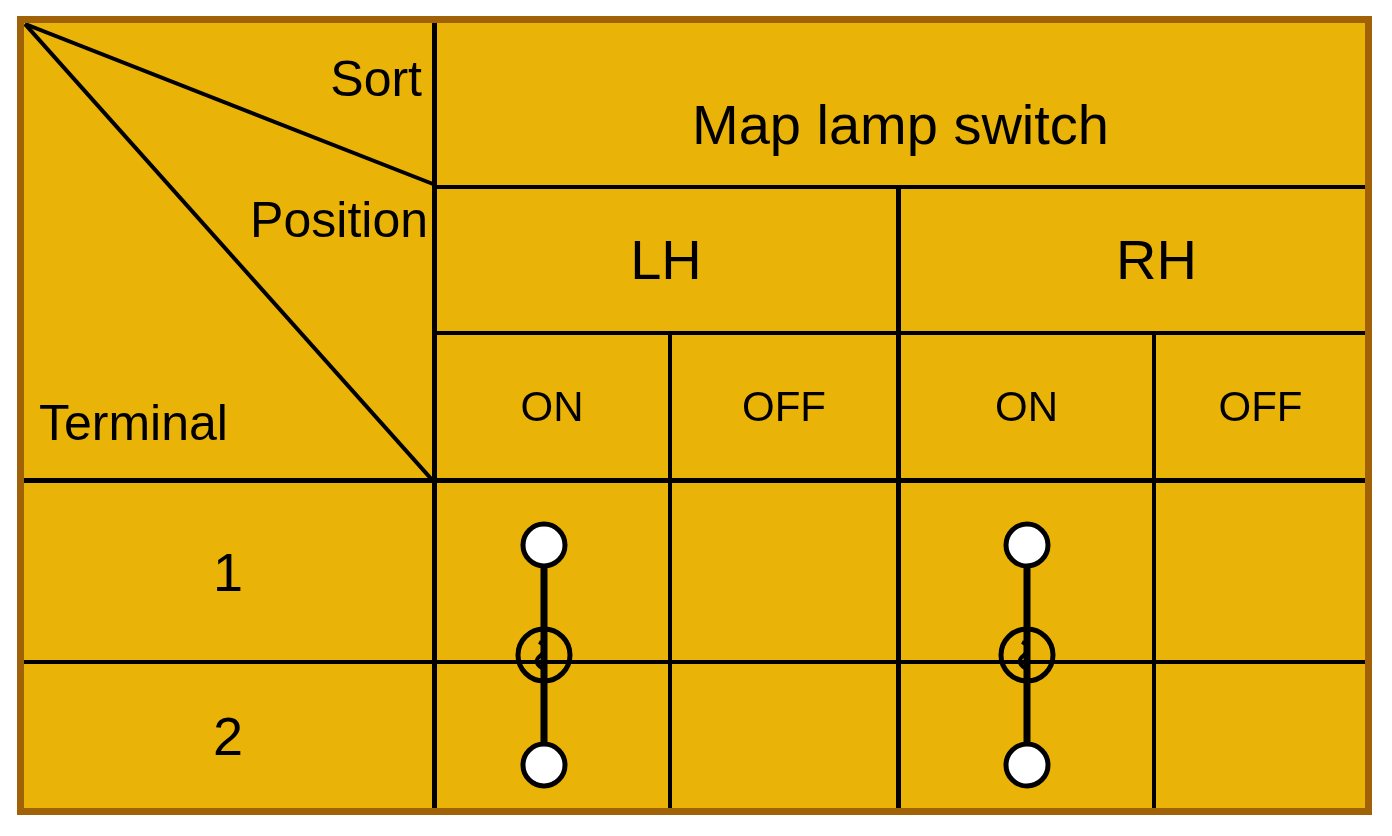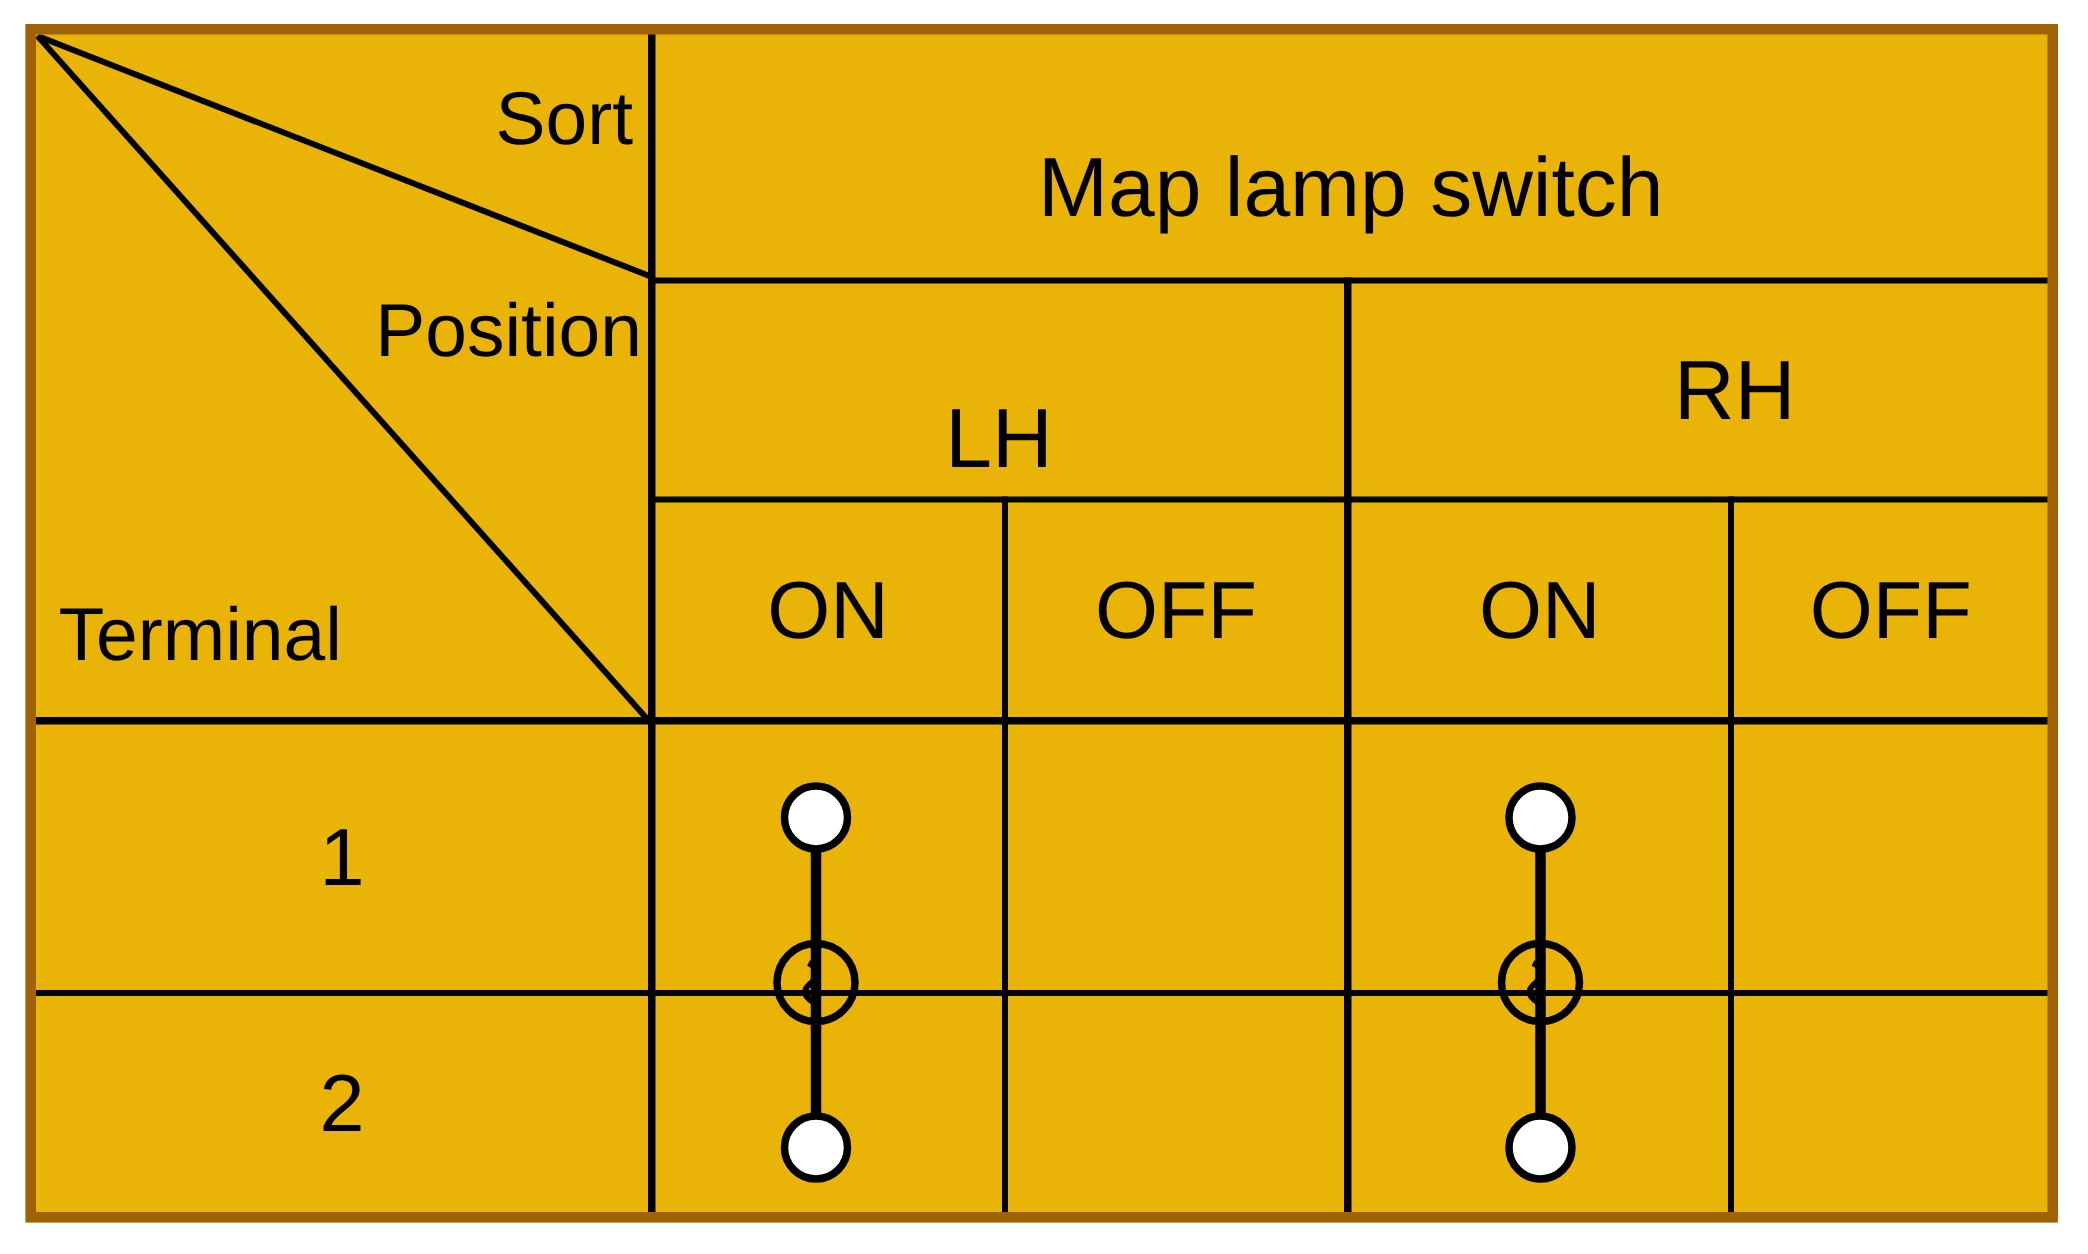--- a/index.html
+++ b/index.html
@@ -56,21 +56,21 @@
     display: flex;
     align-items: center;
     justify-content: center;
     text-align: center;
     line-height: 1;
     white-space: nowrap;
   }
 
   .t-title    { font-size: 56px; }
   .t-side     { font-size: 56px; }
-  .t-state    { font-size: 54px; }
+  .t-state    { font-size: 42px; }
   .t-terminal { font-size: 54px; }
 
   
   .corner {
     position: absolute;
     left: 0;
     top: 0;
     width: 410px;
     height: 462px;
     overflow: hidden;
@@ -127,21 +127,21 @@
         <line x1="1" y1="1" x2="409" y2="161" stroke="#000000" stroke-width="4"></line>
         <line x1="1" y1="1" x2="409" y2="458" stroke="#000000" stroke-width="4"></line>
       </svg>
       <div class="corner-label corner-sort">Sort</div>
       <div class="corner-label corner-terminal">Terminal</div>
       <div class="corner-label corner-position">Position</div>
     </div>
 
     <div class="cell t-title" style="left:412px; top:0px; width:929px; height:204px;">Map lamp switch</div>
 
-    <div class="cell t-side" style="left:412px; top:166px; width:460px; height:142px;margin-top:32px;">LH</div>
+    <div class="cell t-side" style="left:412px; top:166px; width:460px; height:142px;">LH</div>
     <div class="cell t-side" style="left:877px; top:166px; width:511px; height:142px;">RH</div>
 
     <div class="cell t-state" style="left:412px; top:312px; width:232px; height:143px;">ON</div>
     <div class="cell t-state" style="left:648px; top:312px; width:224px; height:143px;">OFF</div>
     <div class="cell t-state" style="left:877px; top:312px; width:251px; height:143px;">ON</div>
     <div class="cell t-state" style="left:1132px; top:312px; width:209px; height:143px;">OFF</div>
 
     <div class="cell t-terminal" style="left:0px; top:460px; width:408px; height:177px;">1</div>
     <div class="cell t-terminal" style="left:0px; top:641px; width:408px; height:144px;">2</div>
 

